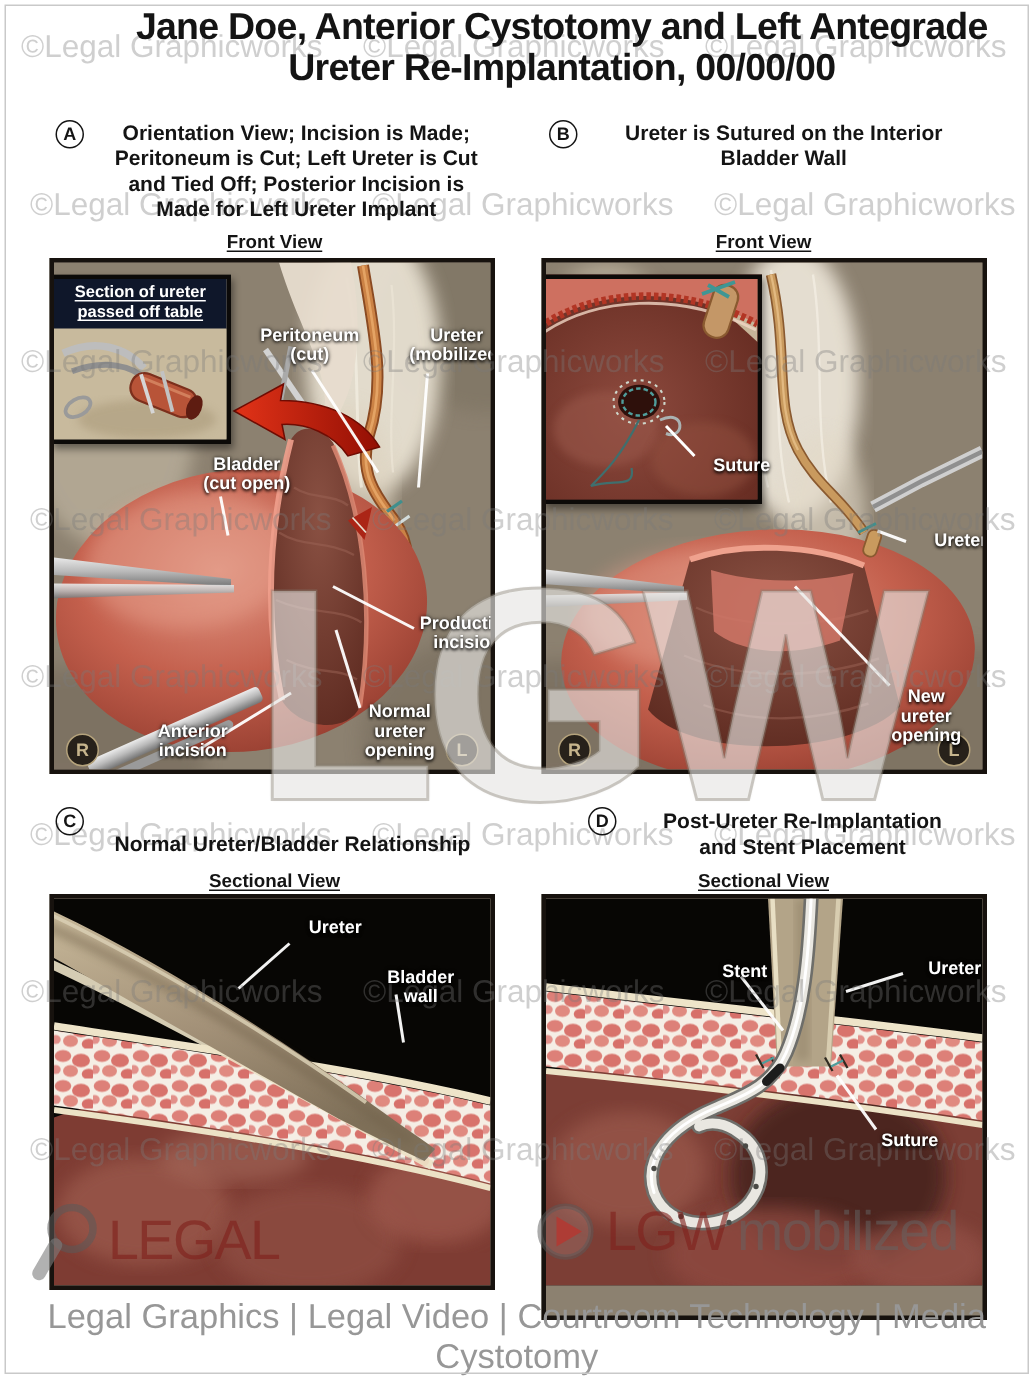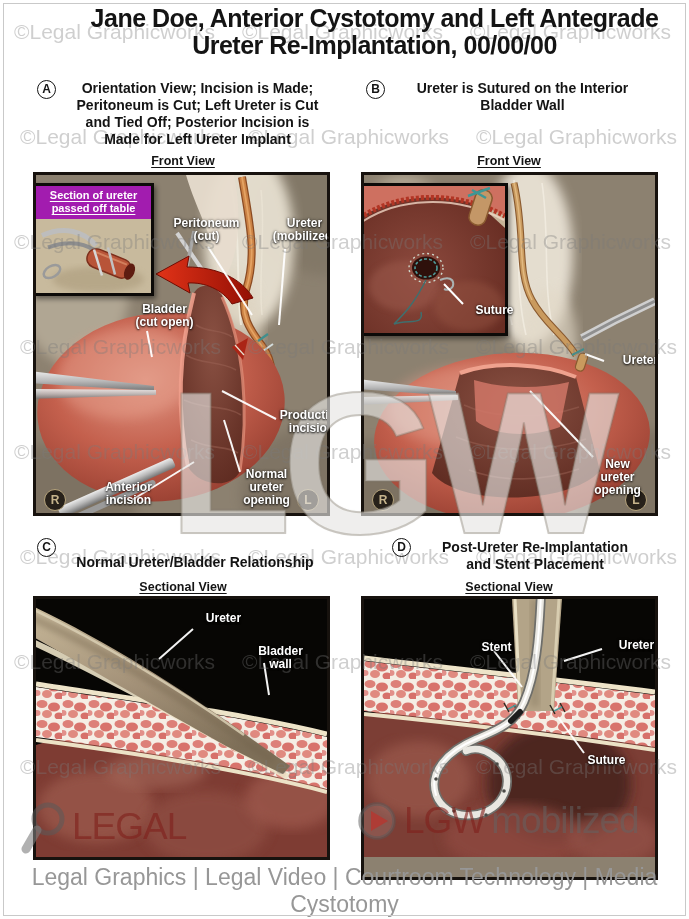--- a/index.html
+++ b/index.html
@@ -20,21 +20,21 @@
   .panel{position:absolute;border:3px solid #17120e;box-sizing:border-box;overflow:hidden;background:#8c8170;}
   .panel svg{display:block;}
   .label{position:absolute;transform:translateX(-50%);color:#ffffff;font-weight:700;font-size:12px;
     line-height:13px;text-align:center;white-space:pre-line;z-index:10;
     text-shadow:0 1px 2px rgba(0,0,0,.85),0 0 3px rgba(0,0,0,.6);padding-left:37px;}
   .badge{position:absolute;width:20px;height:20px;border-radius:50%;background:#27211a;
     border:1.5px solid #b5a37c;color:#c6b48c;font-size:12px;font-weight:700;line-height:20px;
     text-align:center;z-index:2;}
   .inset{position:absolute;border:3px solid #0c0a08;box-sizing:border-box;background:#c8ba9d;
     box-shadow:2px 3px 5px rgba(0,0,0,.45);z-index:3;display:flex;flex-direction:column;}
-  .inset-caption{background:#a21caf;color:#fff;font-size:11px;line-height:13px;font-weight:700;
+  .inset-caption{background:#0f172a;color:#fff;font-size:11px;line-height:13px;font-weight:700;
     text-align:center;text-decoration:underline;text-underline-offset:2px;white-space:pre-line;
     padding:3px 2px 4px 2px;}
   
   .wm-layer{position:absolute;inset:0;z-index:5;pointer-events:none;}
   .wm{position:absolute;font-size:21px;font-weight:500;color:rgba(122,122,122,0.36);white-space:nowrap;}
   .wm-big{position:absolute;left:168px;top:362px;font-size:202px;line-height:1;font-weight:700;
     letter-spacing:-10px;color:rgba(255,255,255,0.52);z-index:5;pointer-events:none;
     -webkit-text-stroke:2px rgba(135,128,115,0.40);
     text-shadow:0 0 2px rgba(120,115,105,0.25);}
   

